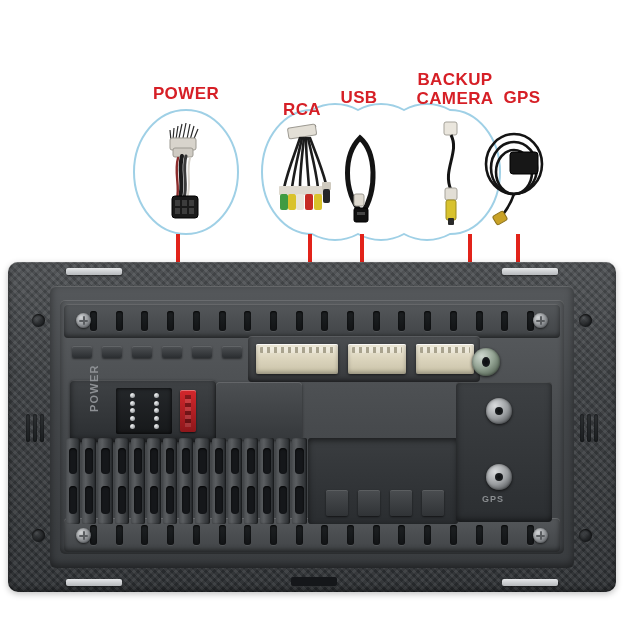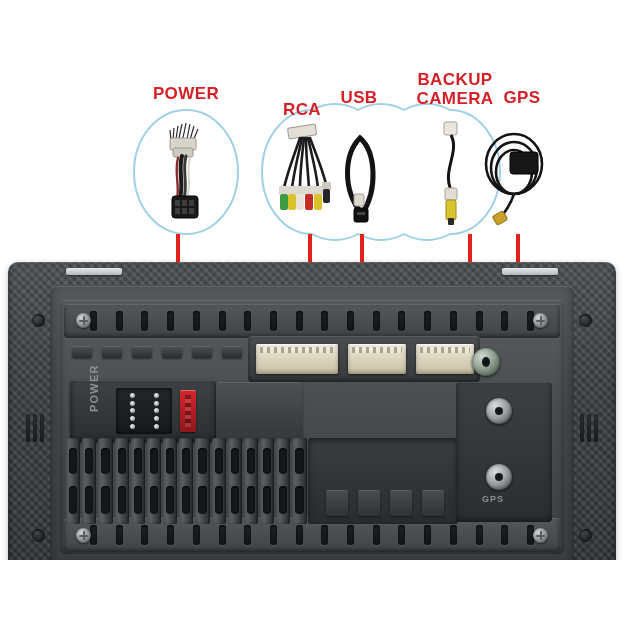--- a/index.html
+++ b/index.html
@@ -6,21 +6,21 @@
     margin: 0;
     padding: 0;
     background: #ffffff;
   }
   body {
     font-family: "Liberation Sans", sans-serif;
   }
   #stage {
     position: relative;
     width: 640px;
-    height: 560px;
+    height: 640px;
     background: #ffffff;
     overflow: hidden;
   }
 
   
   .label {
     position: absolute;
     color: #d61f26;
     font-family: "Liberation Sans", sans-serif;
     font-size: 17px;

